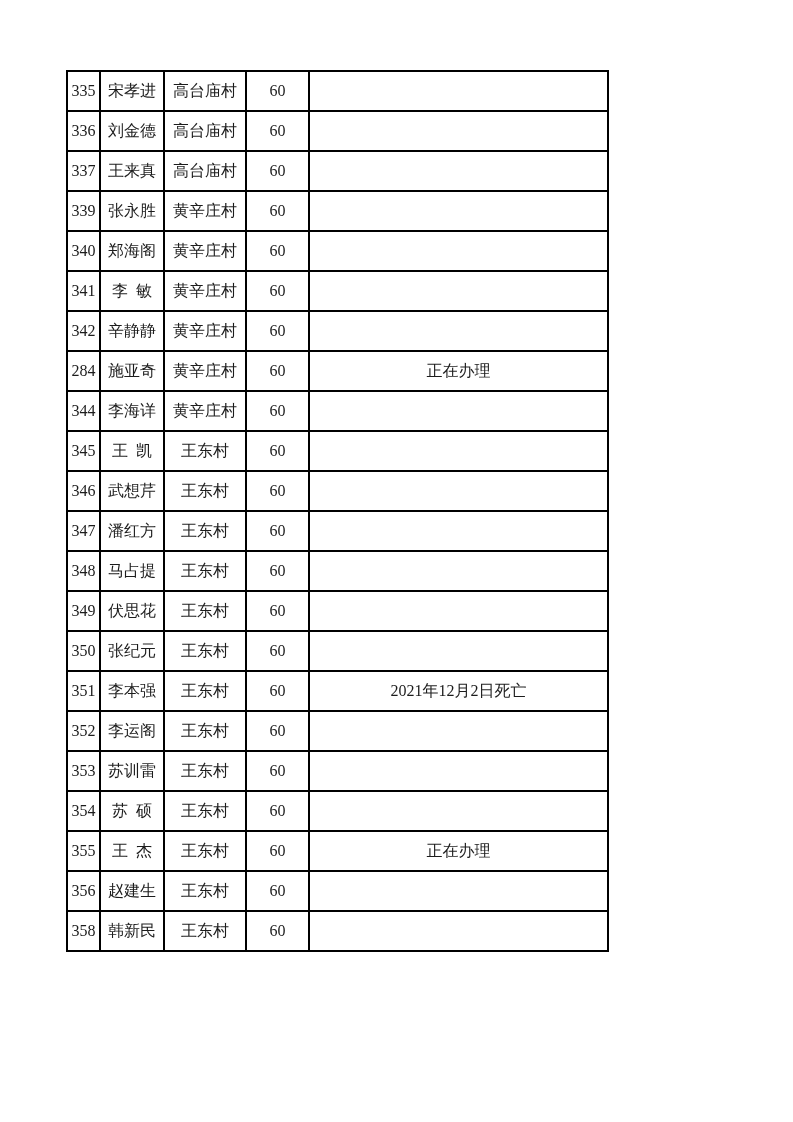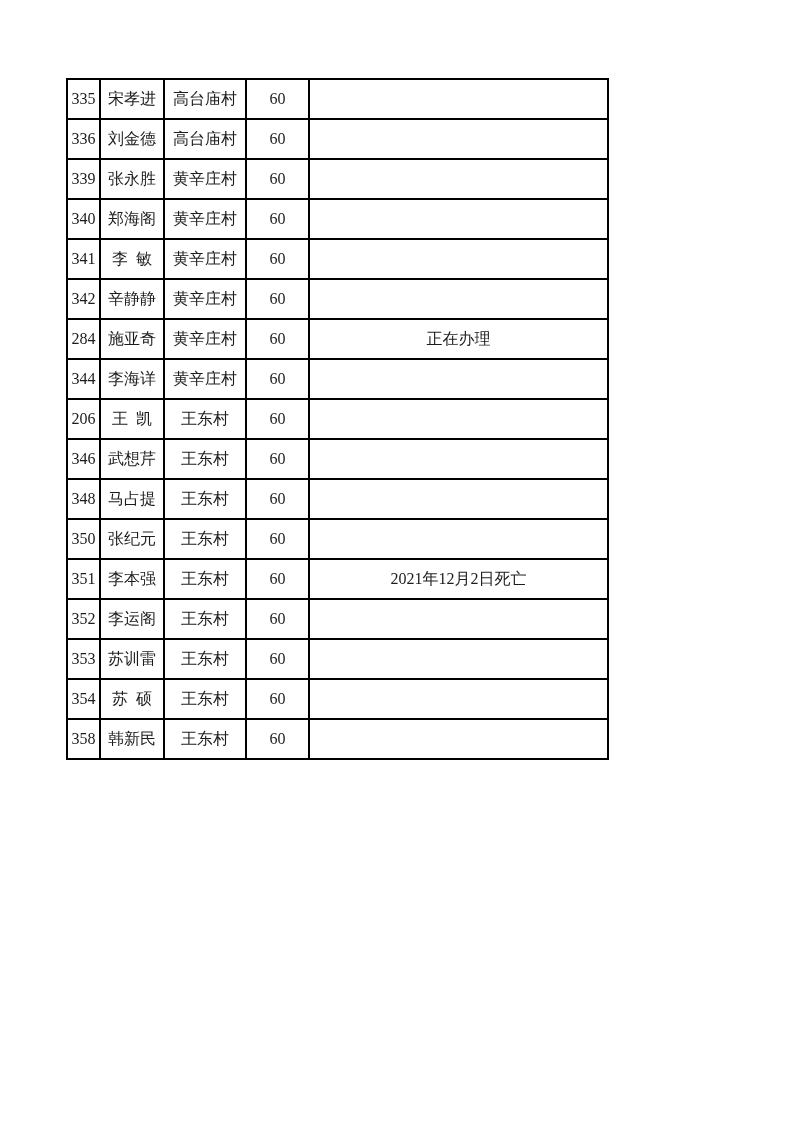--- a/index.html
+++ b/index.html
@@ -11,21 +11,21 @@
     position: relative;
     width: 793px;
     height: 1122px;
     background: #ffffff;
     overflow: hidden;
     font-family: "Liberation Serif", "DejaVu Serif", serif;
   }
   table.roster {
     position: absolute;
     left: 66px;
-    top: 78px;
+    top: 70px;
     border-collapse: collapse;
     table-layout: fixed;
   }
   table.roster td {
     border: 2px solid #000000;
     height: 38px;
     padding: 0;
     text-align: center;
     vertical-align: middle;
     font-size: 16px;
@@ -62,20 +62,27 @@
         <td></td>
       </tr>
       <tr>
         <td>336</td>
         <td><span class="nm">刘金德</span></td>
         <td>高台庙村</td>
         <td>60</td>
         <td></td>
       </tr>
       <tr>
+        <td>337</td>
+        <td><span class="nm">王来真</span></td>
+        <td>高台庙村</td>
+        <td>60</td>
+        <td></td>
+      </tr>
+      <tr>
         <td>339</td>
         <td><span class="nm">张永胜</span></td>
         <td>黄辛庄村</td>
         <td>60</td>
         <td></td>
       </tr>
       <tr>
         <td>340</td>
         <td><span class="nm">郑海阁</span></td>
         <td>黄辛庄村</td>
@@ -104,41 +111,55 @@
         <td>正在办理</td>
       </tr>
       <tr>
         <td>344</td>
         <td><span class="nm">李海详</span></td>
         <td>黄辛庄村</td>
         <td>60</td>
         <td></td>
       </tr>
       <tr>
-        <td>206</td>
+        <td>345</td>
         <td><span class="nm gap2">王凯</span></td>
         <td>王东村</td>
         <td>60</td>
         <td></td>
       </tr>
       <tr>
         <td>346</td>
         <td><span class="nm">武想芹</span></td>
         <td>王东村</td>
         <td>60</td>
         <td></td>
       </tr>
       <tr>
+        <td>347</td>
+        <td><span class="nm">潘红方</span></td>
+        <td>王东村</td>
+        <td>60</td>
+        <td></td>
+      </tr>
+      <tr>
         <td>348</td>
         <td><span class="nm">马占提</span></td>
         <td>王东村</td>
         <td>60</td>
         <td></td>
       </tr>
       <tr>
+        <td>349</td>
+        <td><span class="nm">伏思花</span></td>
+        <td>王东村</td>
+        <td>60</td>
+        <td></td>
+      </tr>
+      <tr>
         <td>350</td>
         <td><span class="nm">张纪元</span></td>
         <td>王东村</td>
         <td>60</td>
         <td></td>
       </tr>
       <tr>
         <td>351</td>
         <td><span class="nm">李本强</span></td>
         <td>王东村</td>
@@ -155,20 +176,34 @@
       <tr>
         <td>353</td>
         <td><span class="nm">苏训雷</span></td>
         <td>王东村</td>
         <td>60</td>
         <td></td>
       </tr>
       <tr>
         <td>354</td>
         <td><span class="nm gap2">苏硕</span></td>
+        <td>王东村</td>
+        <td>60</td>
+        <td></td>
+      </tr>
+      <tr>
+        <td>355</td>
+        <td><span class="nm gap2">王杰</span></td>
+        <td>王东村</td>
+        <td>60</td>
+        <td>正在办理</td>
+      </tr>
+      <tr>
+        <td>356</td>
+        <td><span class="nm">赵建生</span></td>
         <td>王东村</td>
         <td>60</td>
         <td></td>
       </tr>
       <tr>
         <td>358</td>
         <td><span class="nm">韩新民</span></td>
         <td>王东村</td>
         <td>60</td>
         <td></td>

